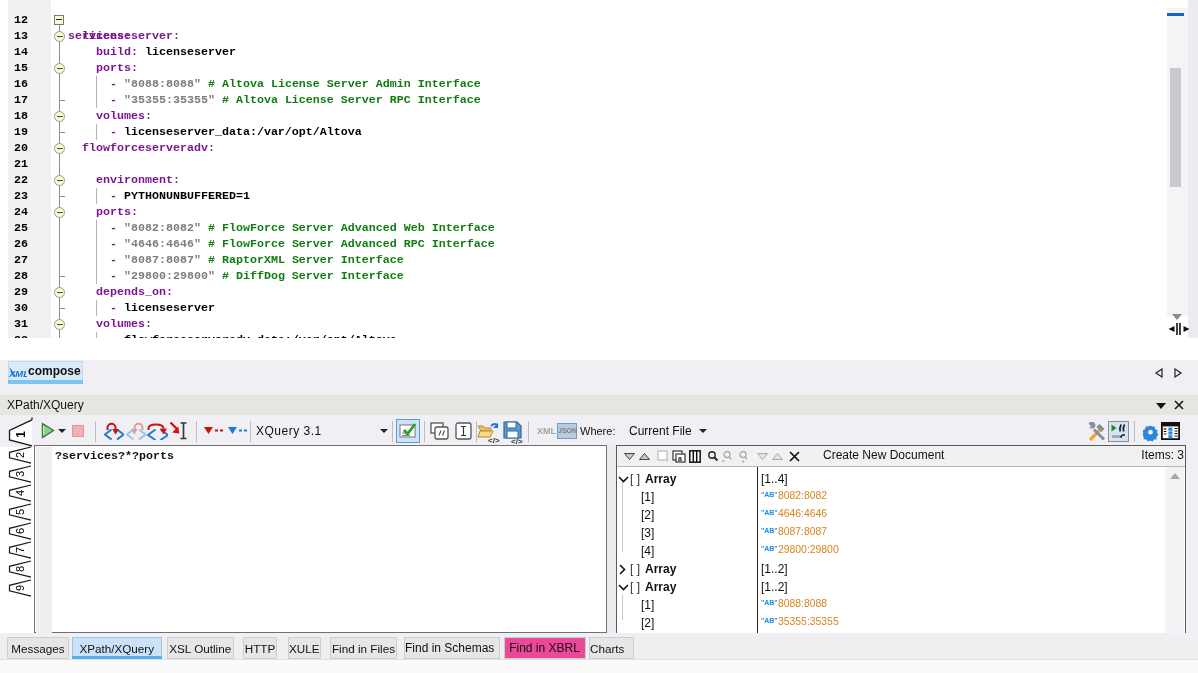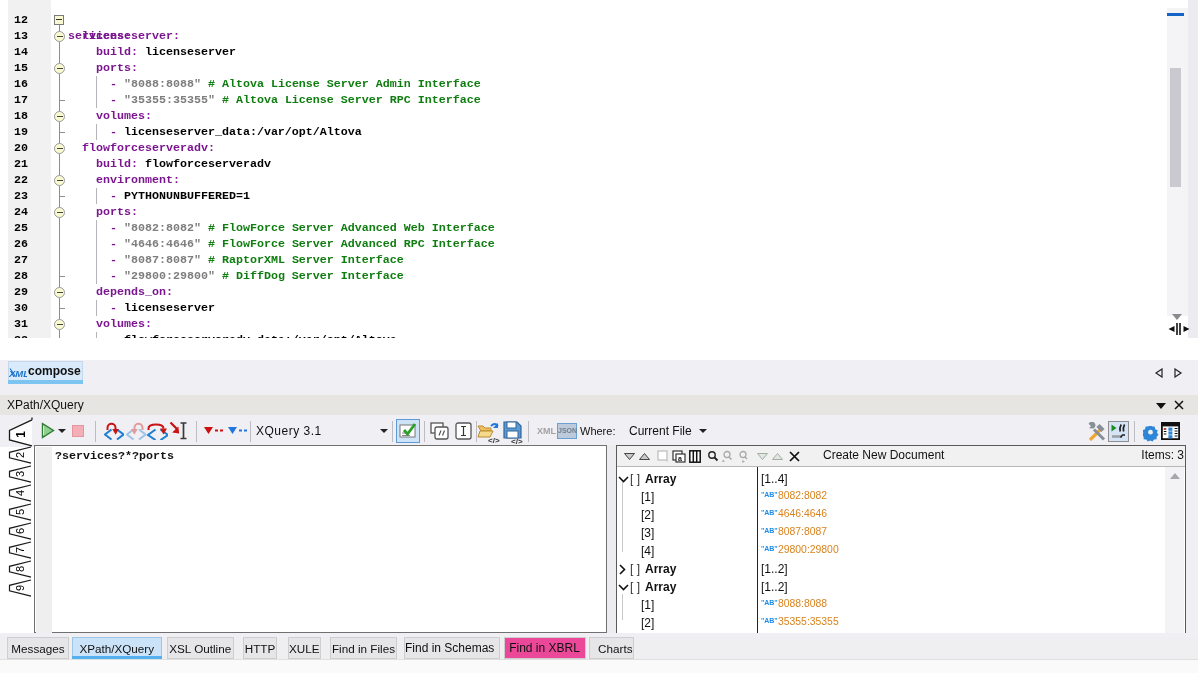--- a/index.html
+++ b/index.html
@@ -88,21 +88,20 @@
       <div style="position:absolute;left:96px;top:332px;width:1px;height:7px;background:#b6b4ba"></div>
   <div class="ln" style="top:28px"><span class="k">services:</span></div>
       <div class="ln" style="top:28px">  <span class="k">licenseserver:</span></div>
       <div class="ln" style="top:44px">    <span class="k">build:</span> licenseserver</div>
       <div class="ln" style="top:60px">    <span class="k">ports:</span></div>
       <div class="ln" style="top:76px">      <span class="k">- </span><span class="s">"8088:8088"</span> <span class="c"># Altova License Server Admin Interface</span></div>
       <div class="ln" style="top:92px">      <span class="k">- </span><span class="s">"35355:35355"</span> <span class="c"># Altova License Server RPC Interface</span></div>
       <div class="ln" style="top:108px">    <span class="k">volumes:</span></div>
       <div class="ln" style="top:124px">      <span class="k">- </span>licenseserver_data:/var/opt/Altova</div>
       <div class="ln" style="top:140px">  <span class="k">flowforceserveradv:</span></div>
-      <div class="ln" style="top:156px">    <span class="k">build:</span> flowforceserveradv</div>
       <div class="ln" style="top:172px">    <span class="k">environment:</span></div>
       <div class="ln" style="top:188px">      <span class="k">- </span>PYTHONUNBUFFERED=1</div>
       <div class="ln" style="top:204px">    <span class="k">ports:</span></div>
       <div class="ln" style="top:220px">      <span class="k">- </span><span class="s">"8082:8082"</span> <span class="c"># FlowForce Server Advanced Web Interface</span></div>
       <div class="ln" style="top:236px">      <span class="k">- </span><span class="s">"4646:4646"</span> <span class="c"># FlowForce Server Advanced RPC Interface</span></div>
       <div class="ln" style="top:252px">      <span class="k">- </span><span class="s">"8087:8087"</span> <span class="c"># RaptorXML Server Interface</span></div>
       <div class="ln" style="top:268px">      <span class="k">- </span><span class="s">"29800:29800"</span> <span class="c"># DiffDog Server Interface</span></div>
       <div class="ln" style="top:284px">    <span class="k">depends_on:</span></div>
       <div class="ln" style="top:300px">      <span class="k">- </span>licenseserver</div>
       <div class="ln" style="top:316px">    <span class="k">volumes:</span></div>
@@ -379,15 +378,15 @@
 <div id="bottomtabs">
       <div style="position:absolute;left:7px;top:0;width:62px;height:22px;background:#e6e5e8;border:1px solid #cfcecf;box-sizing:border-box;text-align:center;font-size:11.7px;line-height:21px">Messages</div>
       <div style="position:absolute;left:71.5px;top:0;width:90.5px;height:22px;background:#cbe3f8;border:1px solid #9fc6e8;box-sizing:border-box;text-align:center;font-size:11.7px;line-height:21px">XPath/XQuery</div>
       <div style="position:absolute;left:71.5px;top:19px;width:90.5px;height:3px;background:#54b0ee"></div>
       <div style="position:absolute;left:166.5px;top:0;width:67.5px;height:22px;background:#e6e5e8;border:1px solid #cfcecf;box-sizing:border-box;text-align:center;font-size:11.7px;line-height:21px">XSL Outline</div>
       <div style="position:absolute;left:243px;top:0;width:34px;height:22px;background:#e6e5e8;border:1px solid #cfcecf;box-sizing:border-box;text-align:center;font-size:11.7px;line-height:21px">HTTP</div>
       <div style="position:absolute;left:288px;top:0;width:32.5px;height:22px;background:#e6e5e8;border:1px solid #cfcecf;box-sizing:border-box;text-align:center;font-size:11.7px;line-height:21px">XULE</div>
       <div style="position:absolute;left:330px;top:0;width:67px;height:22px;background:#e6e5e8;border:1px solid #cfcecf;box-sizing:border-box;text-align:center;font-size:11.7px;line-height:21px">Find in Files</div>
       <div style="position:absolute;left:404px;top:0;width:96px;height:22px;background:#e6e5e8;border:1px solid #cfcecf;box-sizing:border-box;text-align:left;font-size:12px;line-height:21px">Find in Schemas</div>
       <div style="position:absolute;left:503.5px;top:0;width:82.0px;height:22px;background:#ec4899;border:1px solid #cfcecf;box-sizing:border-box;text-align:center;font-size:12px;line-height:21px">Find in XBRL</div>
-      <div style="position:absolute;left:589px;top:0;width:44.5px;height:22px;background:#e6e5e8;border:1px solid #cfcecf;box-sizing:border-box;text-align:right;font-size:11.7px;line-height:21px">Charts</div>
+      <div style="position:absolute;left:589px;top:0;width:44.5px;height:22px;background:#e6e5e8;border:1px solid #cfcecf;box-sizing:border-box;text-align:left;font-size:11.7px;line-height:21px">Charts</div>
     </div>
 <div id="understrip"></div>
 </div>
 </body></html>

